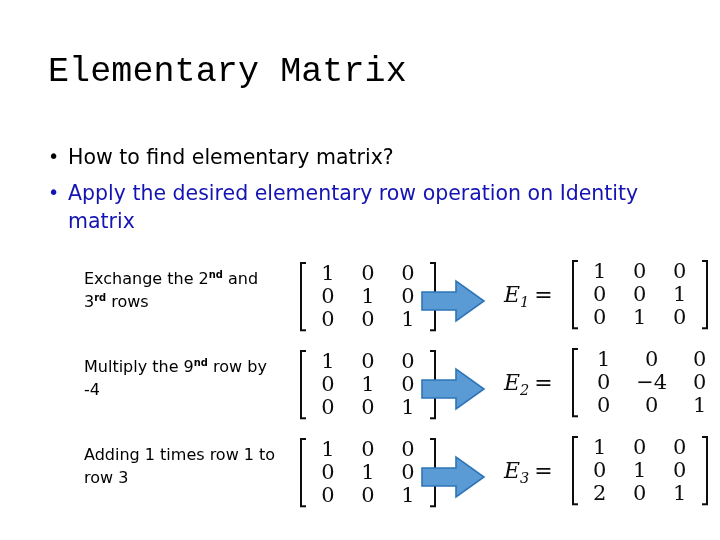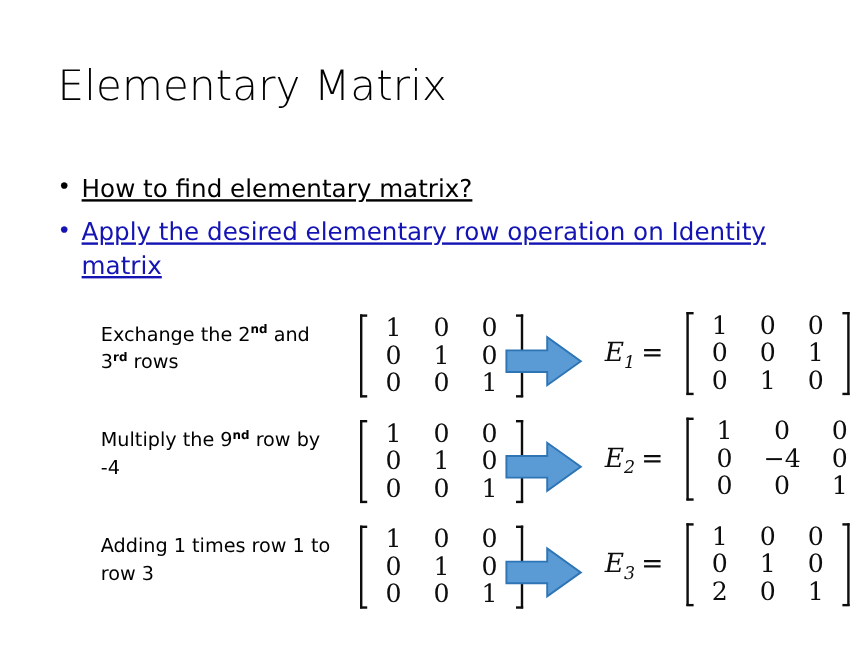--- a/index.html
+++ b/index.html
@@ -26,20 +26,21 @@
   .slide-title {
     position: absolute;
     left: 48px;
     top: 52px;
     font-size: 35px;
     font-weight: 300;
     color: #000000;
     letter-spacing: 0.1px;
     line-height: 1.15;
     white-space: nowrap;
+    font-family: Liberation Mono, monospace;
   }
 
   
   .bullets {
     position: absolute;
     left: 48px;
     top: 144px;
     width: 600px;
   }
   .bullet-row {
@@ -51,21 +52,20 @@
   }
   .bullet-mark {
     flex: 0 0 auto;
     width: 20px;
     text-align: left;
     font-size: 19px;
     line-height: 1.34;
   }
   .bullet-text {
     flex: 1 1 auto;
-    text-decoration: underline;
   }
   .bullet-black { color: #000000; }
   .bullet-blue  { color: #1414b4; }
 
   
   .op-rows {
     position: absolute;
     left: 0;
     top: 256px;
     width: 636px;

